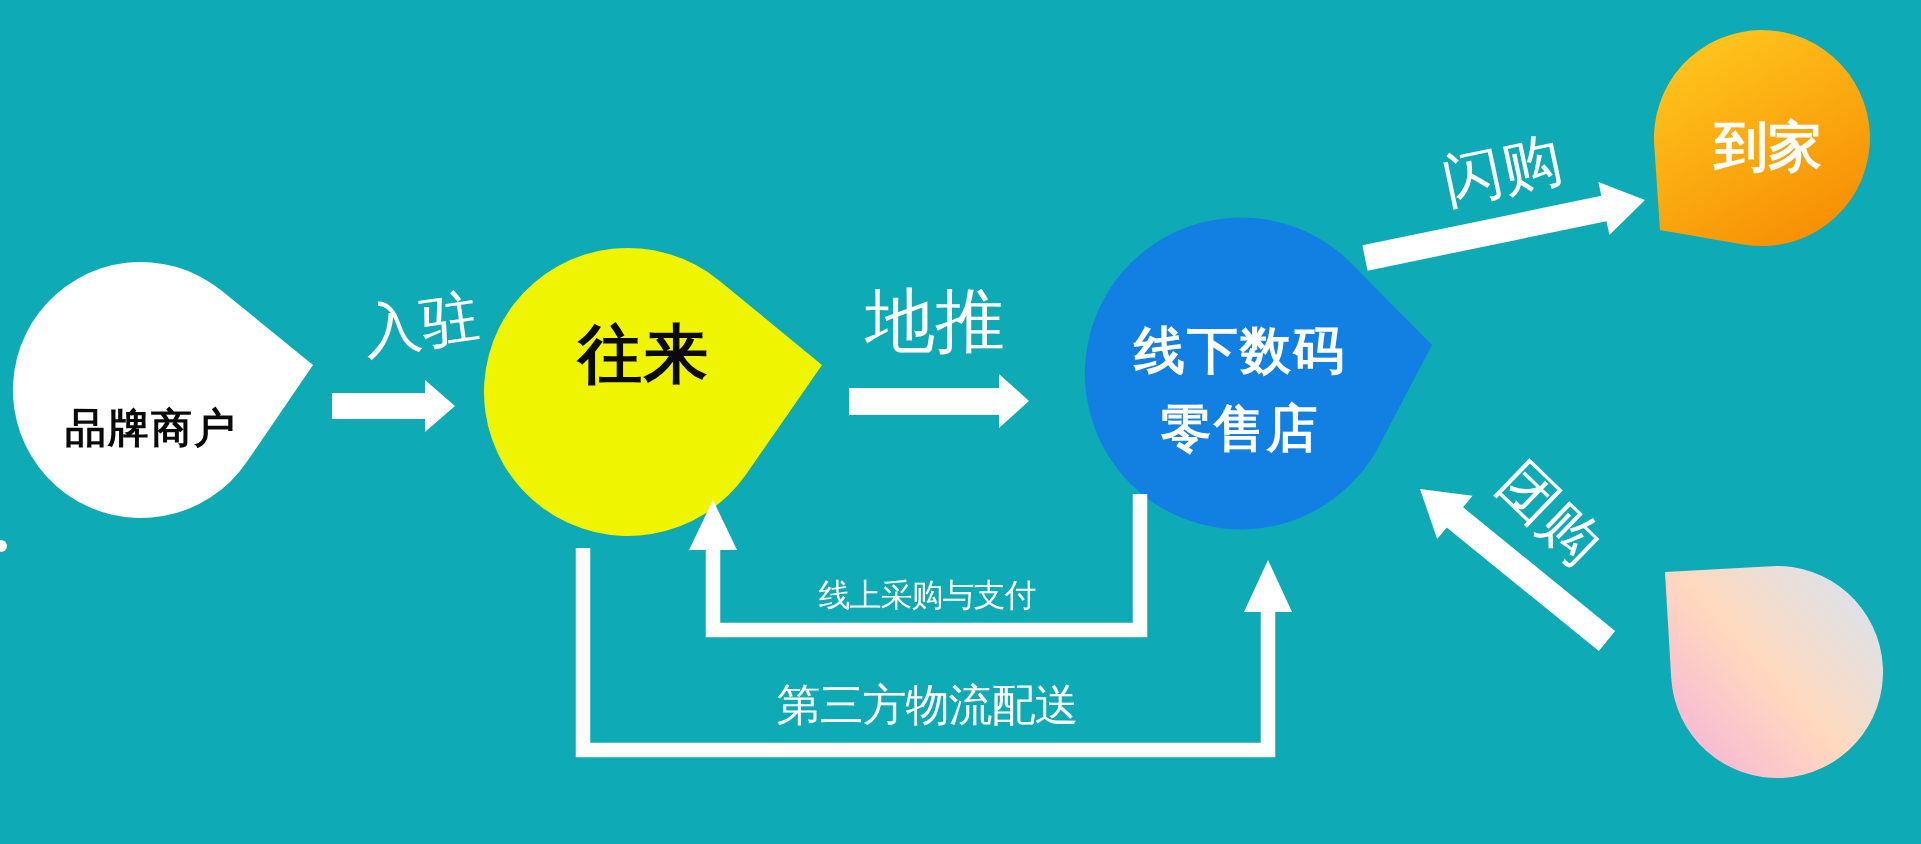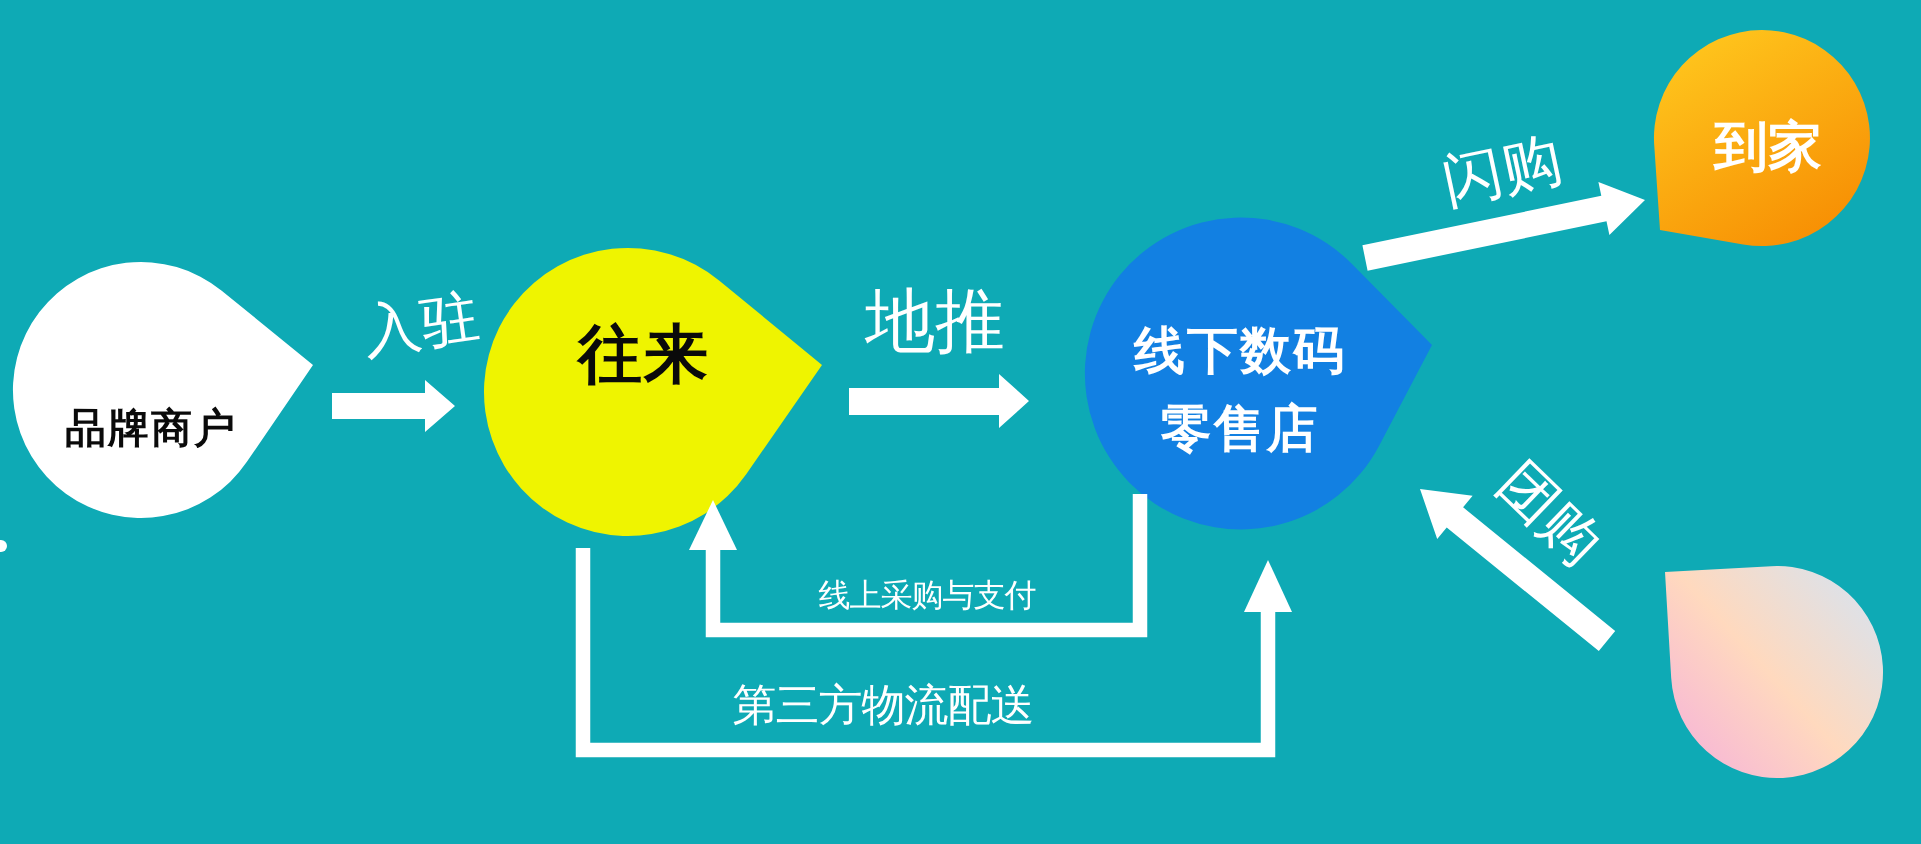--- a/index.html
+++ b/index.html
@@ -27,21 +27,21 @@
   .lbl-mall{left:528px;top:318px;width:232px;font-size:64px;line-height:72px;letter-spacing:2px;}
   .lbl-store{left:1078px;top:312px;width:324px;font-size:51px;line-height:78px;letter-spacing:2px;}
   .lbl-tohome{left:1656px;top:112px;width:224px;font-size:54px;line-height:68px;}
   .lbl-tostore{left:1659px;top:641px;width:224px;font-size:66px;line-height:68px;}
 
   .lbl-onboard{left:336px;top:292px;width:170px;font-size:58px;line-height:64px;transform:rotate(-8deg);}
   .lbl-ground{left:850px;top:289px;width:170px;font-size:70px;line-height:64px;}
   .lbl-flash{left:1417px;top:139px;width:170px;font-size:60px;line-height:64px;transform:rotate(-12deg);}
   .lbl-group{left:1465px;top:481px;width:170px;font-size:58px;line-height:64px;transform:rotate(44deg);}
   .lbl-online{left:776px;top:570px;width:302px;font-size:32px;line-height:50px;letter-spacing:-1px;}
-  .lbl-logistics{left:732px;top:680px;width:302px;font-size:44px;line-height:50px;letter-spacing:-1px;}
+  .lbl-logistics{left:776px;top:680px;width:302px;font-size:44px;line-height:50px;letter-spacing:-1px;}
 </style>
 </head>
 <body>
 
 <div class="stage">
 
   <svg width="1921" height="844" viewBox="0 0 1921 844">
     <defs>
       <linearGradient id="gradOrange" x1="0.15" y1="0" x2="0.75" y2="1">
         <stop offset="0" style="stop-color:var(--orange-light)"></stop>

